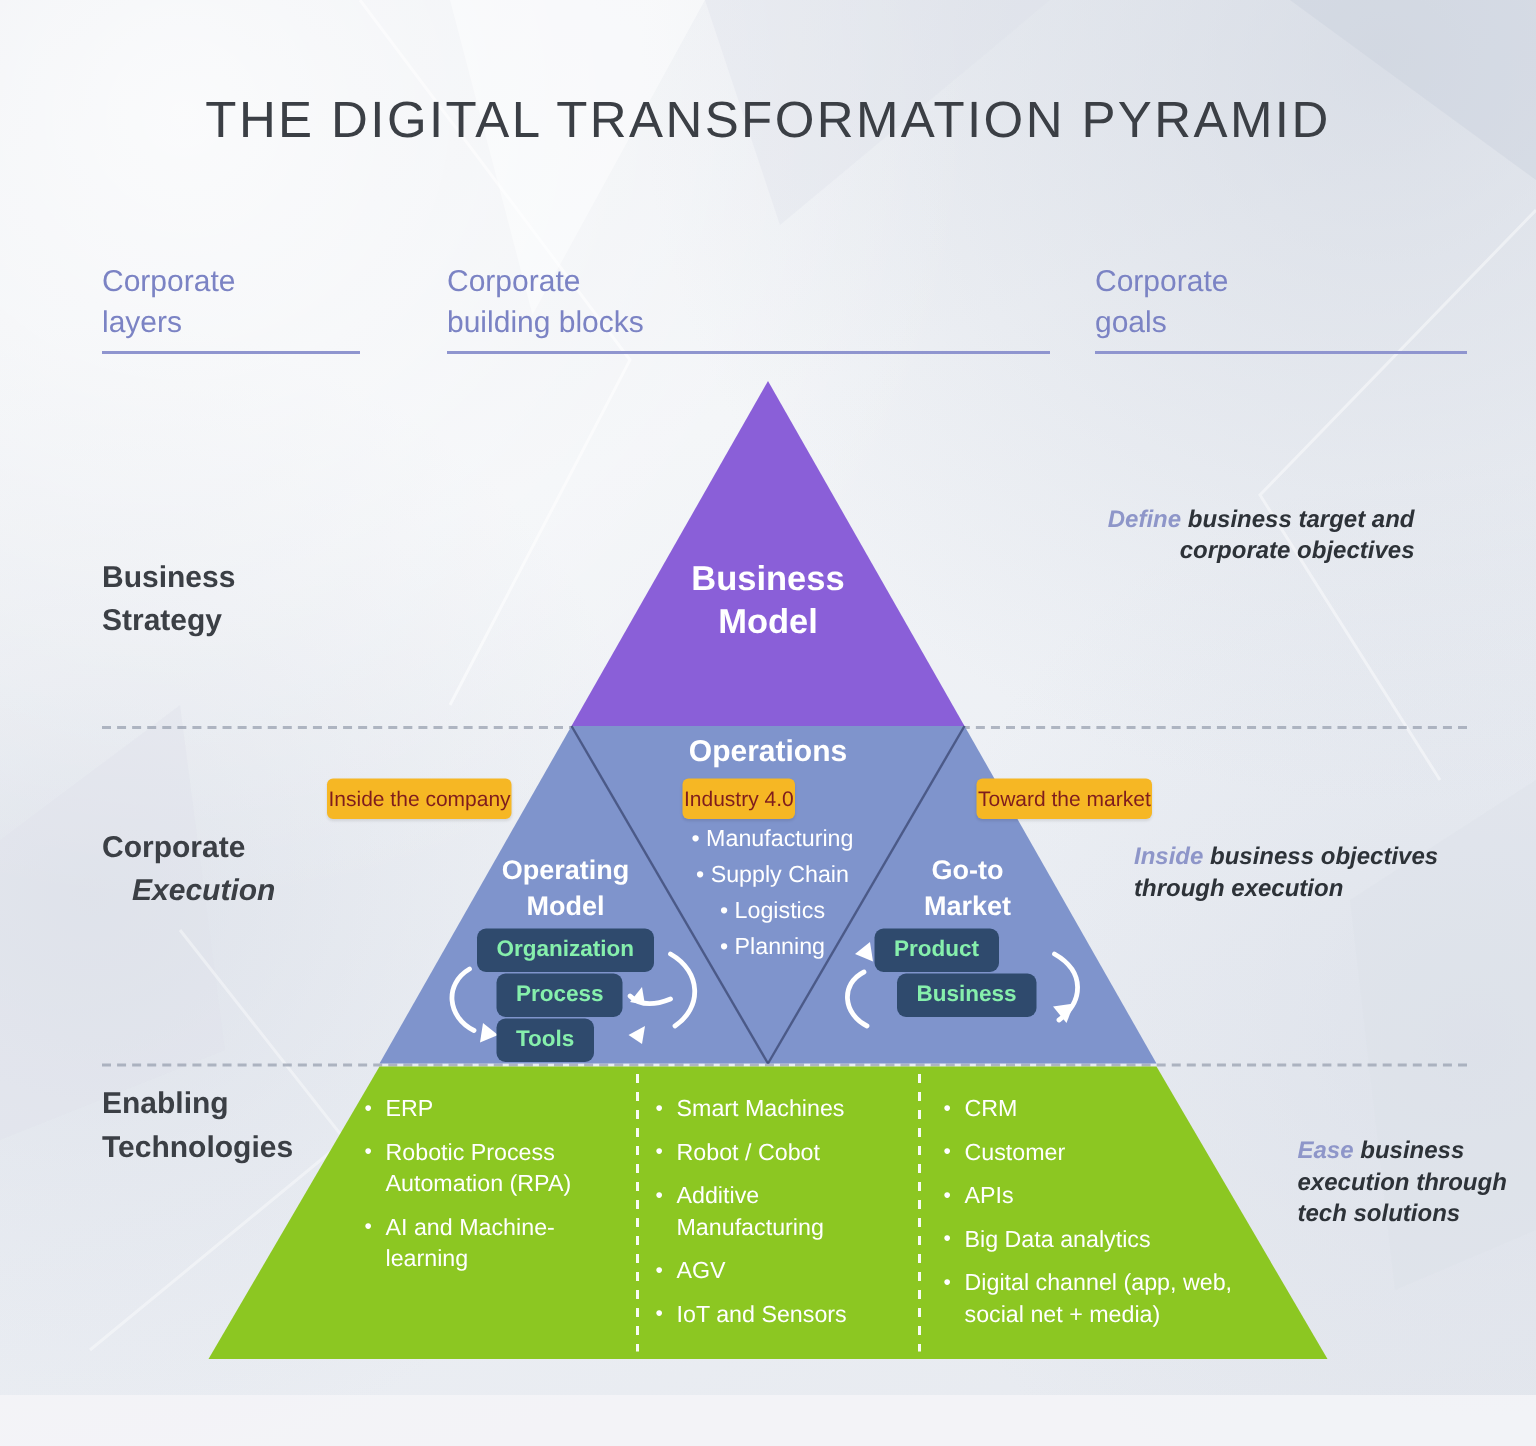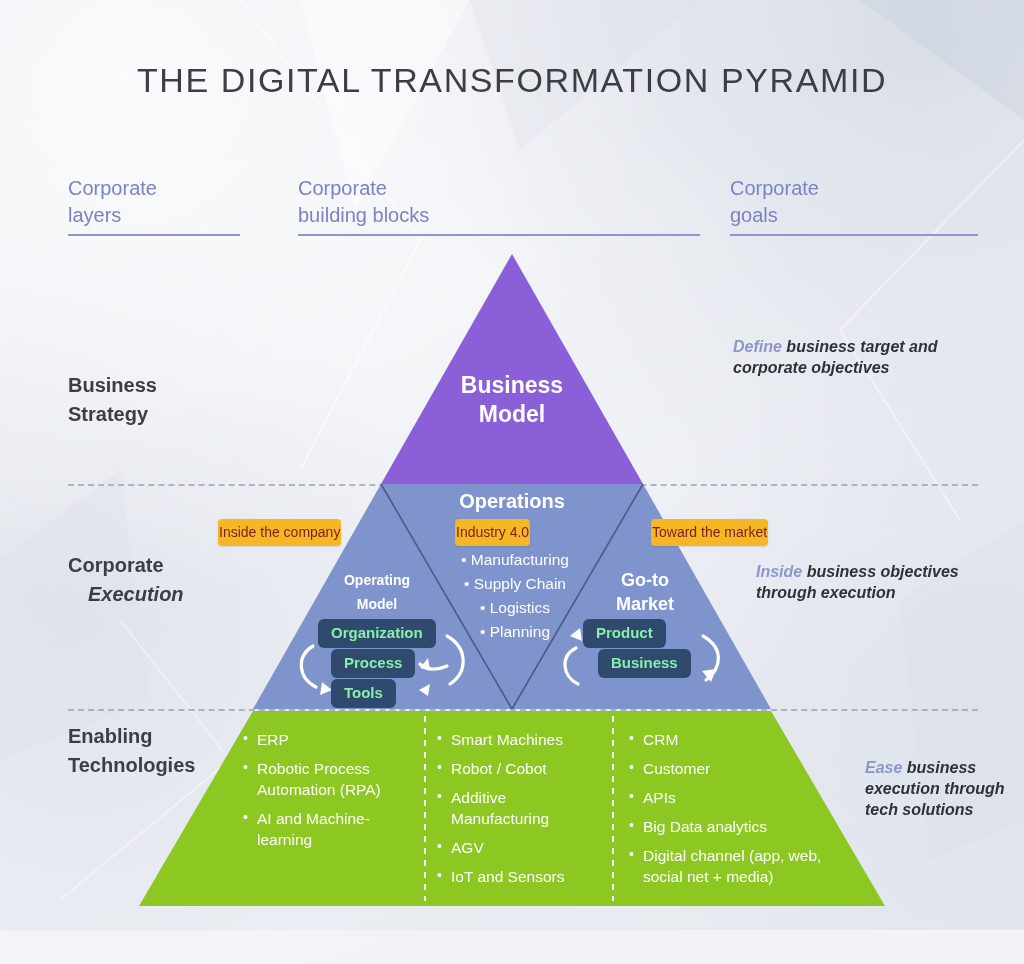--- a/index.html
+++ b/index.html
@@ -118,21 +118,21 @@
     top: 489px;
     width: 200px;
     font-size: 20px;
     line-height: 25px;
     font-weight: bold;
   }
   #txt-operating-model {
     left: 297px;
     top: 568px;
     width: 160px;
-    font-size: 14px;
+    font-size: 18px;
     line-height: 24px;
     font-weight: bold;
   }
   #txt-gotomarket {
     left: 572px;
     top: 568px;
     width: 146px;
     font-size: 18px;
     line-height: 24px;
     font-weight: bold;
@@ -216,21 +216,21 @@
   .goal {
     position: absolute;
     font-size: 16px;
     line-height: 21px;
     font-style: italic;
     font-weight: bold;
     color: #2d3238;
     width: 210px;
   }
   .goal .kw { color: #8e96c9; }
-  #goal-1 { left: 733px; top: 336px; }
+  #goal-1 { left: 733px; top: 336px; text-align: right; }
   #goal-2 { left: 756px; top: 561px; }
   #goal-3 { left: 865px; top: 757px; width: 150px; }
 </style>
 </head>
 <body>
 
 <div id="stage">
 
   <svg class="bg-shape" width="1024" height="964" viewBox="0 0 1024 964" aria-hidden="true">
     <polygon points="300,0 470,0 355,210" fill="#ffffff" opacity="0.45"></polygon>

